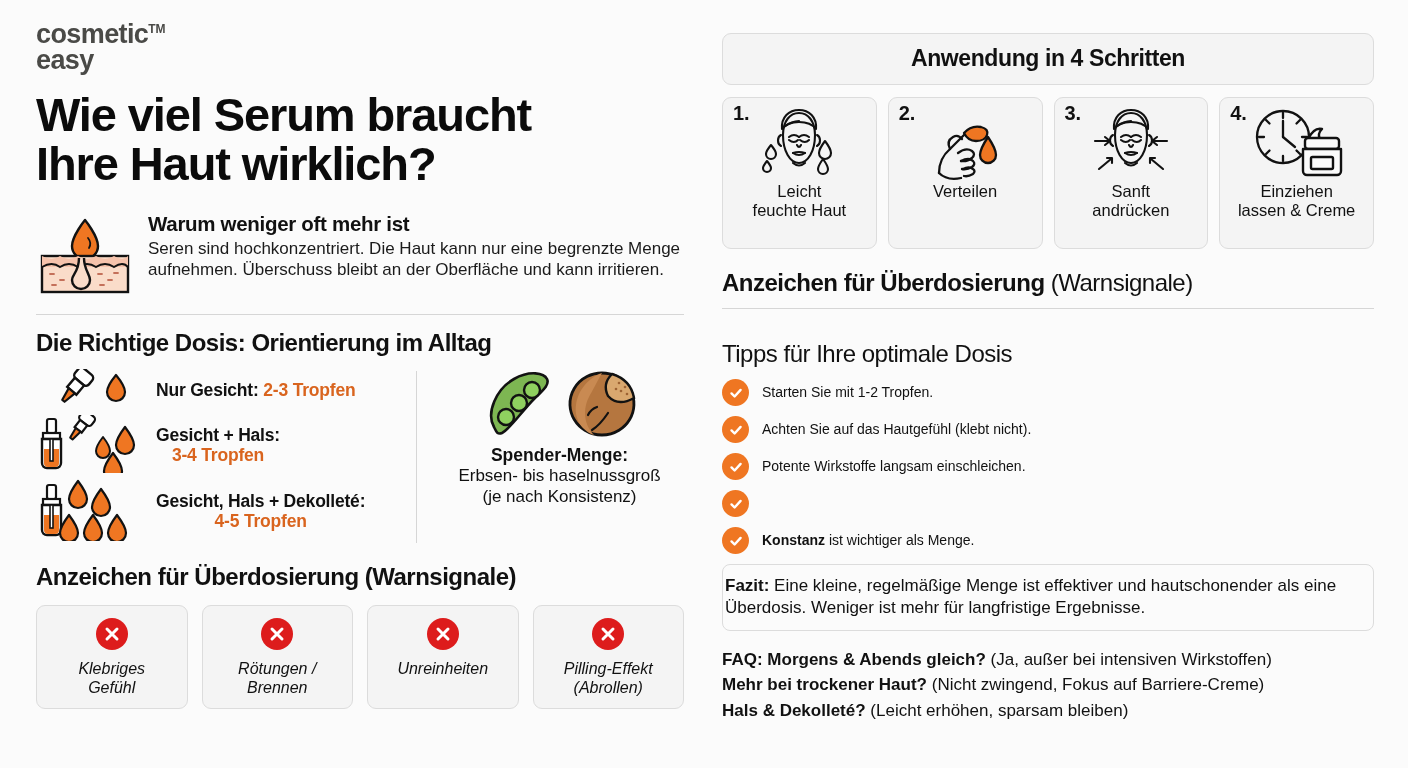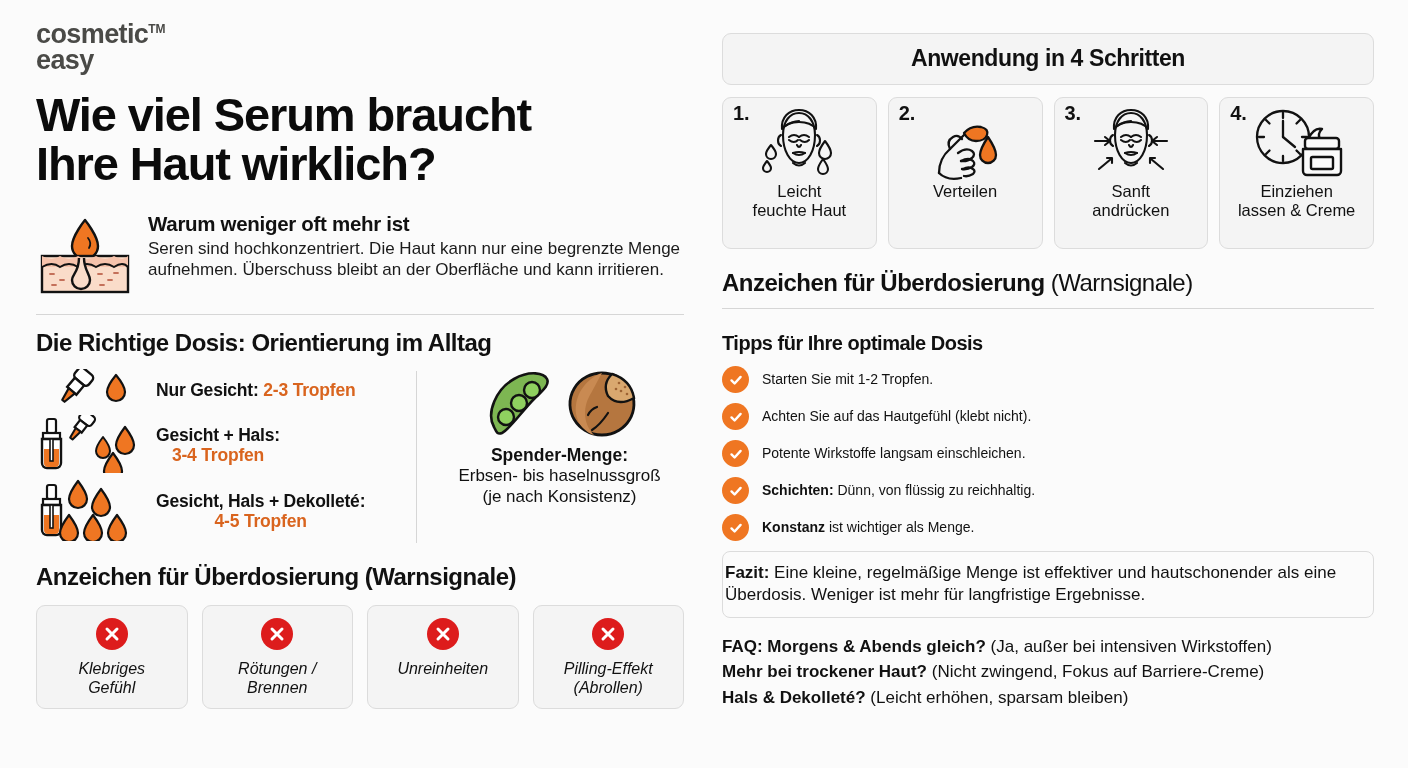--- a/index.html
+++ b/index.html
@@ -61,21 +61,21 @@
     flex:1;background:#f4f4f4;border:1px solid #dcdcdc;border-radius:9px;
     position:relative;box-sizing:border-box;height:152px;padding-top:6px;text-align:center;
   }
   .step .num{position:absolute;left:10px;top:4px;font-size:20px;font-weight:bold;}
   .step .art{height:78px;display:flex;align-items:center;justify-content:center;}
   .step .lbl{font-size:16.5px;line-height:1.18;}
 
   .r-sec-h{font-size:24px;font-weight:bold;letter-spacing:-0.5px;margin-top:20px;}
   .r-sec-h .reg{font-weight:normal;}
   .r-rule{height:1px;background:#d6d6d6;margin-top:11px;}
-  .tips-h{font-size:20px;font-weight:bold;letter-spacing:-0.5px;margin-top:23px;}
+  .tips-h{font-size:24px;font-weight:normal;letter-spacing:-0.5px;margin-top:31px;}
 
   .tips{margin-top:11px;}
   .tip{display:flex;align-items:center;gap:13px;margin-bottom:10px;}
   .chk{width:27px;height:27px;border-radius:50%;background:#ef7622;flex:0 0 27px;
        display:flex;align-items:center;justify-content:center;}
   .tip .t{font-size:14px;line-height:1.15;}
   .tip .t b{font-weight:bold;}
 
   .fazit{
     border:1px solid #dcdcdc;border-radius:8px;background:#fbfbfb;
@@ -426,21 +426,20 @@
             </svg>
           </span>
         <span class="t"><b></b><span>Potente Wirkstoffe langsam einschleichen.</span></span>
       </div>
       <div class="tip">
         <span class="chk">
             <svg width="16" height="16" viewBox="0 0 16 16">
               <path d="M3.5 8.4 L6.6 11.5 L12.6 4.9" stroke="#fff" stroke-width="2.4" fill="none" stroke-linecap="round" stroke-linejoin="round"></path>
             </svg>
           </span>
-        <span class="t"><b>Schichten:</b><span> Dünn, von flüssig zu reichhaltig.</span></span>
       </div>
       <div class="tip">
         <span class="chk">
             <svg width="16" height="16" viewBox="0 0 16 16">
               <path d="M3.5 8.4 L6.6 11.5 L12.6 4.9" stroke="#fff" stroke-width="2.4" fill="none" stroke-linecap="round" stroke-linejoin="round"></path>
             </svg>
           </span>
         <span class="t"><b>Konstanz</b><span> ist wichtiger als Menge.</span></span>
       </div>
     </div>

